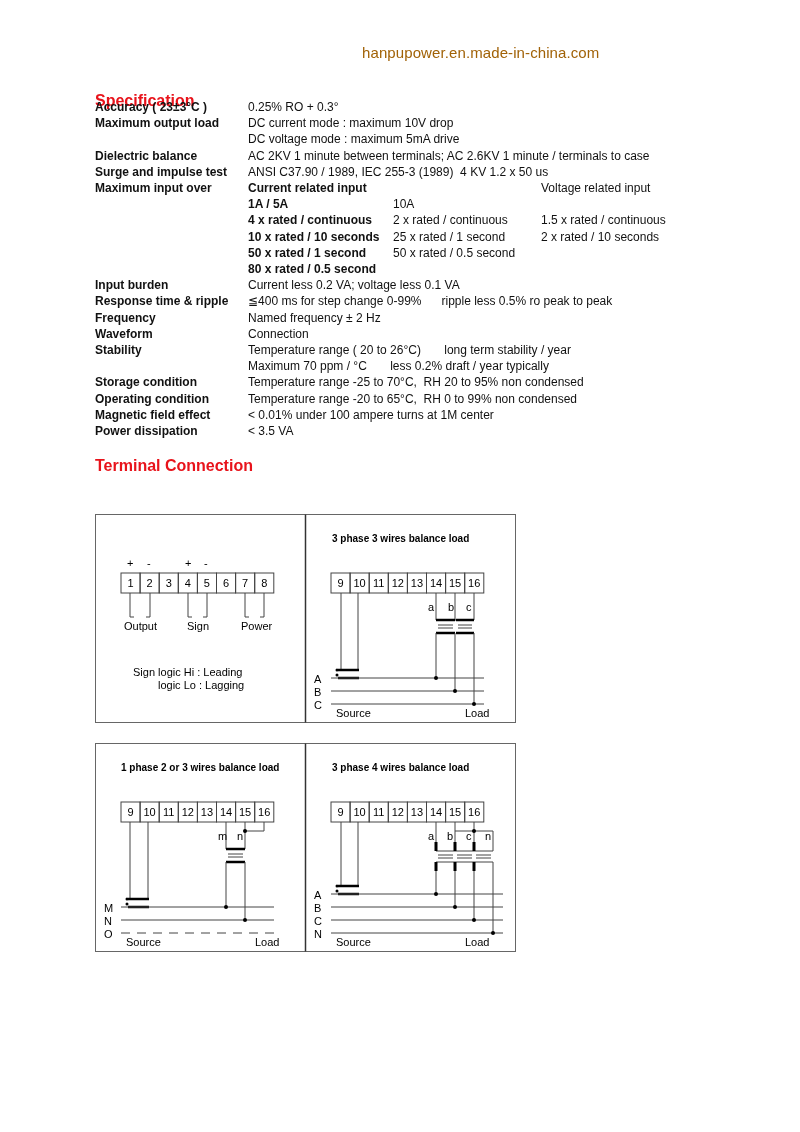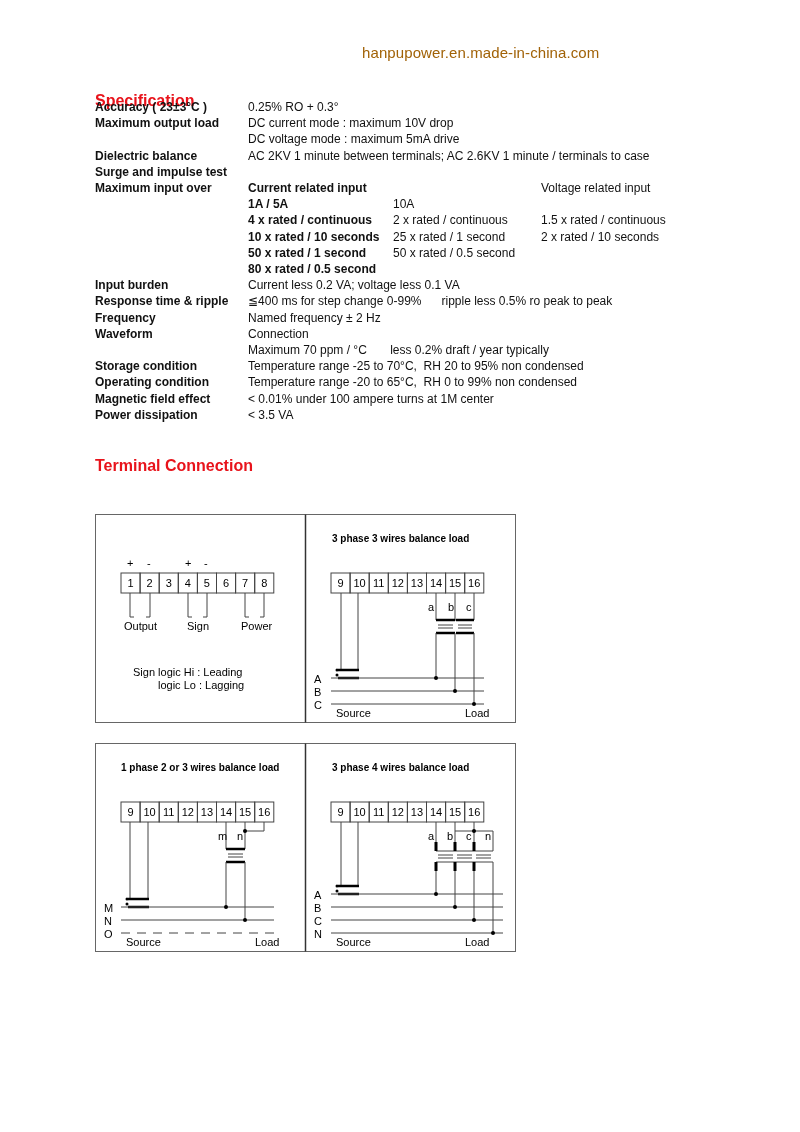--- a/index.html
+++ b/index.html
@@ -31,20 +31,21 @@
     <div class="row">
       <div class="lab"></div>
       <div class="val">DC voltage mode : maximum 5mA drive</div>
     </div>
     <div class="row">
       <div class="lab">Dielectric balance</div>
       <div class="val">AC 2KV 1 minute between terminals; AC 2.6KV 1 minute / terminals to case</div>
     </div>
     <div class="row">
       <div class="lab">Surge and impulse test</div>
+      <div class="val">ANSI C37.90 / 1989, IEC 255-3 (1989)  4 KV 1.2 x 50 us</div>
     </div>
     <div class="row">
       <div class="lab">Maximum input over</div>
       <div class="val"><span class="c1">Current related input</span><span class="c2"></span><span class="c2">Voltage related input</span></div>
     </div>
     <div class="row">
       <div class="lab"></div>
       <div class="val"><span class="c1">1A / 5A</span><span class="c2">10A</span><span class="c2"></span></div>
     </div>
     <div class="row">
@@ -71,20 +72,24 @@
       <div class="lab">Response time &amp; ripple</div>
       <div class="val">≦400 ms for step change 0-99%      ripple less 0.5% ro peak to peak</div>
     </div>
     <div class="row">
       <div class="lab">Frequency</div>
       <div class="val">Named frequency ± 2 Hz</div>
     </div>
     <div class="row">
       <div class="lab">Waveform</div>
       <div class="val">Connection</div>
+    </div>
+    <div class="row">
+      <div class="lab">Stability</div>
+      <div class="val">Temperature range ( 20 to 26°C)       long term stability / year</div>
     </div>
     <div class="row">
       <div class="lab"></div>
       <div class="val">Maximum 70 ppm / °C       less 0.2% draft / year typically</div>
     </div>
     <div class="row">
       <div class="lab">Storage condition</div>
       <div class="val">Temperature range -25 to 70°C,  RH 20 to 95% non condensed</div>
     </div>
     <div class="row">

